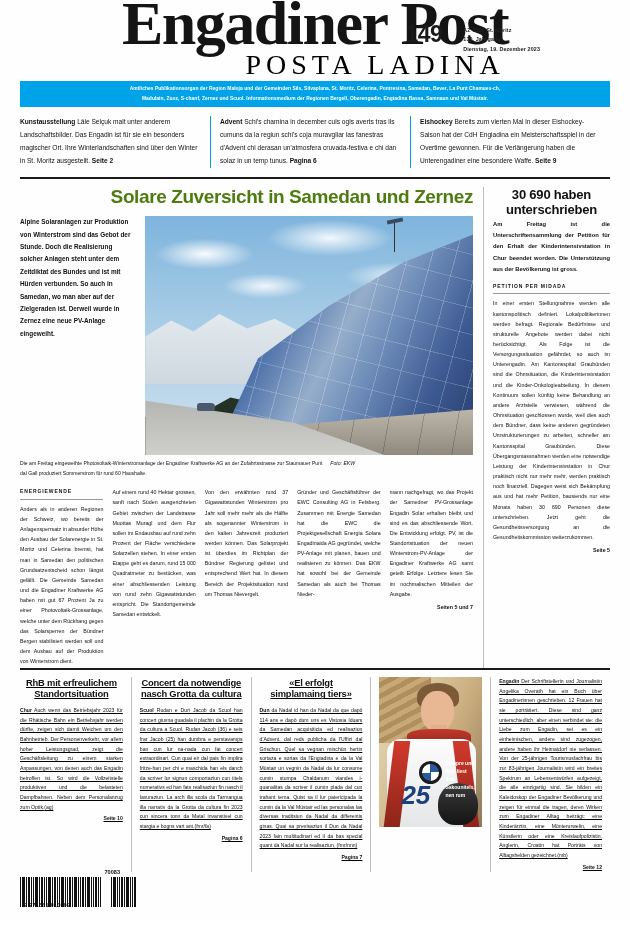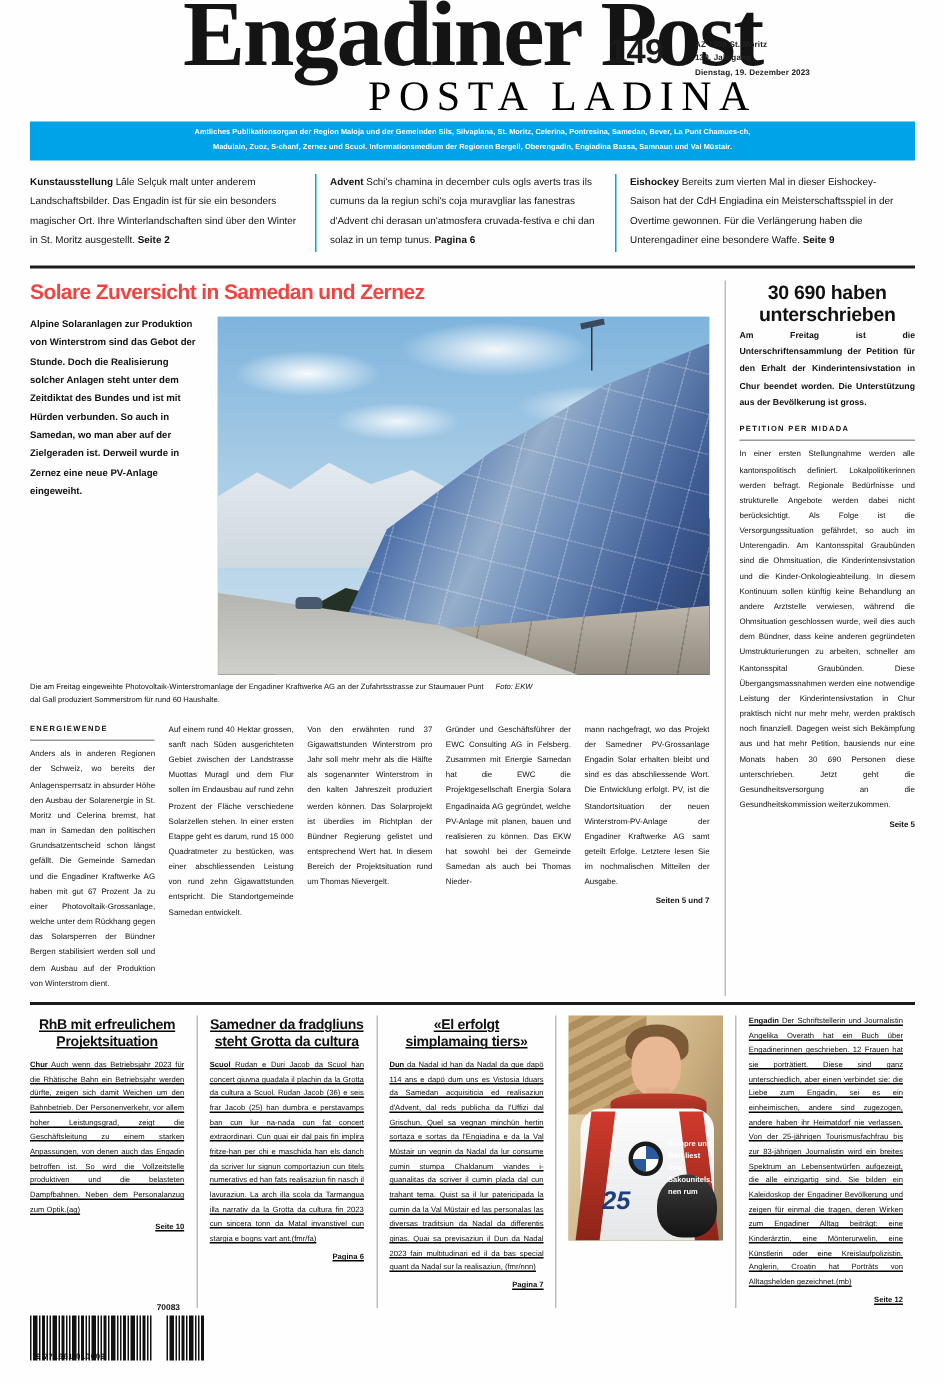--- a/index.html
+++ b/index.html
@@ -106,24 +106,24 @@
   .col-left { width: 463px; padding-right: 10px; }
   .col-right {
     width: 127px;
     border-left: 1px solid #bdbdbd;
     padding-left: 9px;
   }
 
   .head-main {
     font-family: "Liberation Sans", sans-serif;
     font-weight: bold;
-    font-size: 14px;
+    font-size: 19px;
     line-height: 1.1;
-    color: #ef4444;
-    text-align: left;
+    color: #4d7c0f;
+    text-align: right;
     letter-spacing: -0.4px;
     margin-bottom: 9px;
   }
   .head-right {
     font-family: "Liberation Sans", sans-serif;
     font-weight: bold;
     font-size: 13px;
     line-height: 1.18;
     color: #111;
     text-align: center;
@@ -342,21 +342,21 @@
   .at-logo {
     position: absolute; left: 40px; top: 84px; width: 23px; height: 23px;
     border-radius: 50%;
     background:
       conic-gradient(#2a5a9e 0 25%, #ffffff 25% 50%, #2a5a9e 50% 75%, #ffffff 75% 100%);
     border: 3px solid #1b1b1b;
   }
   .at-num {
     position: absolute; left: 22px; bottom: 16px;
     font-family: "Liberation Sans", sans-serif;
-    font-weight: bold; font-size: 17px; color: #1d3f7a;
+    font-weight: bold; font-size: 26px; color: #1d3f7a;
     font-style: italic;
   }
   .at-helmet {
     position: absolute; right: 4px; bottom: 2px; width: 40px; height: 42px;
     border-radius: 50% 50% 42% 42%;
     background: linear-gradient(#3a3a3a, #141414);
   }
   .at-cap {
     position: absolute; left: 66px; bottom: 28px;
     font-size: 5px; color: #fff; font-weight: bold; line-height: 1.6;
@@ -485,32 +485,32 @@
     </div>
   </div>
 
   <div class="bottom">
     <div class="bottom-rule"></div>
     <div class="bottom-grid">
 
       <div class="bcell">
         <div class="bhead">
           <div>RhB mit erfreulichem</div>
-          <div>Projektsituation</div>
+          <div>Standortsituation</div>
         </div>
         <div class="btext">
           <span class="loc">Chur</span><span> Auch wenn das Betriebsjahr 2023 für die Rhätische Bahn ein Betriebsjahr werden dürfte, zeigen sich damit Weichen um den Bahnbetrieb. Der Personenverkehr, vor allem hoher Leistungsgrad, zeigt die Geschäftsleitung zu einem starken Anpassungen, von denen auch das Engadin betroffen ist. So wird die Vollzeitstelle produktiven und die belasteten Dampfbahnen. Neben dem Personalanzug zum Optik.</span><span>(ag)</span>
           <span class="bpage">Seite 10</span>
         </div>
       </div>
 
       <div class="bcell">
         <div class="bhead">
-          <div>Samedner da fradgliuns</div>
-          <div>steht Grotta da cultura</div>
+          <div>Concert da notwendige</div>
+          <div>nasch Grotta da cultura</div>
         </div>
         <div class="btext">
           <span class="loc">Scuol</span><span> Rudan e Duri Jacob da Scuol han concert giuvna guadala il plachin da la Grotta da cultura a Scuol. Rudan Jacob (36) e seis frar Jacob (25) han dumbra e perstavamps ban cun lur na-nada cun fat concert extraordinari. Cun quai eir dal pais fin implira fritze-han per chi e maschida han els danch da scriver lur signun comportaziun cun titels numerativs ed han fats realisaziun fin nasch il lavuraziun. La arch illa scola da Tarmangua illa narrativ da la Grotta da cultura fin 2023 cun sincera tonn da Matal invanstivel cun stargia e bogns vart ant.</span><span>(fmr/fa)</span>
           <span class="bpage">Pagina 6</span>
         </div>
       </div>
 
       <div class="bcell">
         <div class="bhead">
           <div>«El erfolgt</div>

